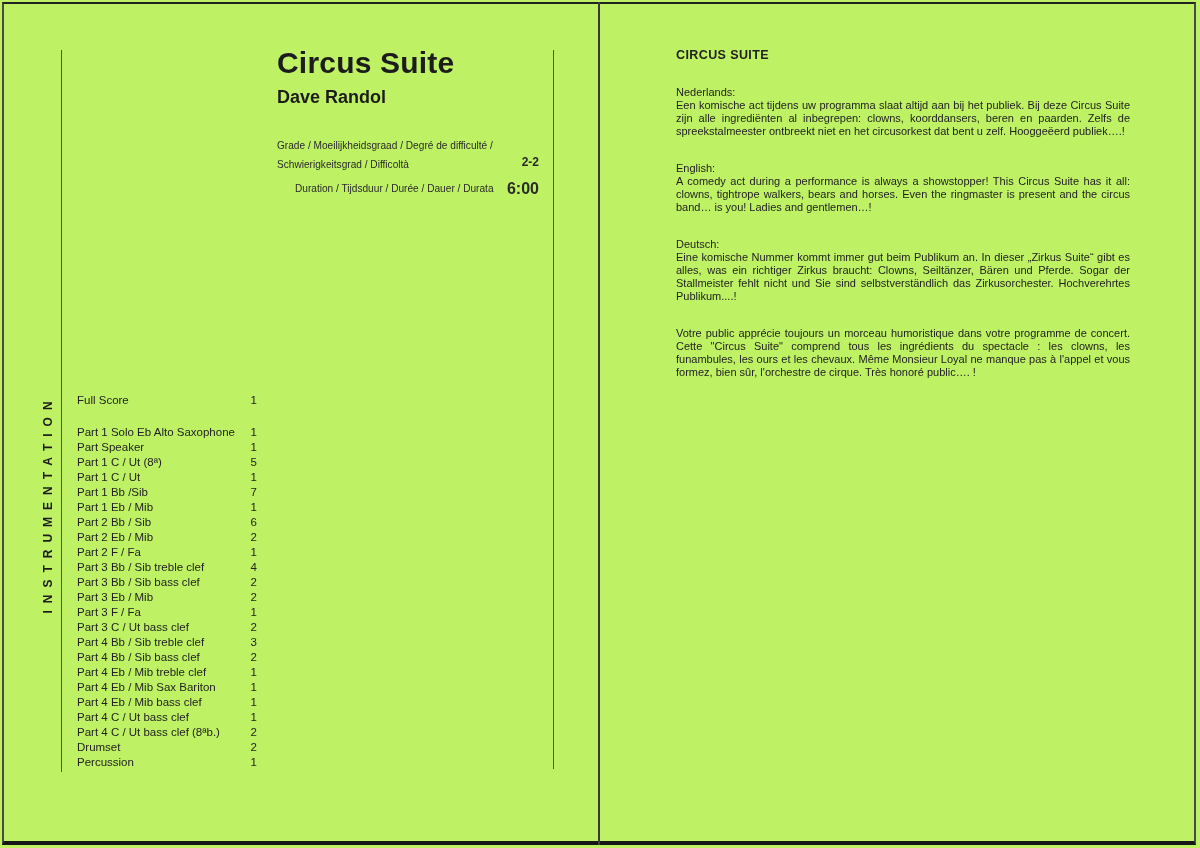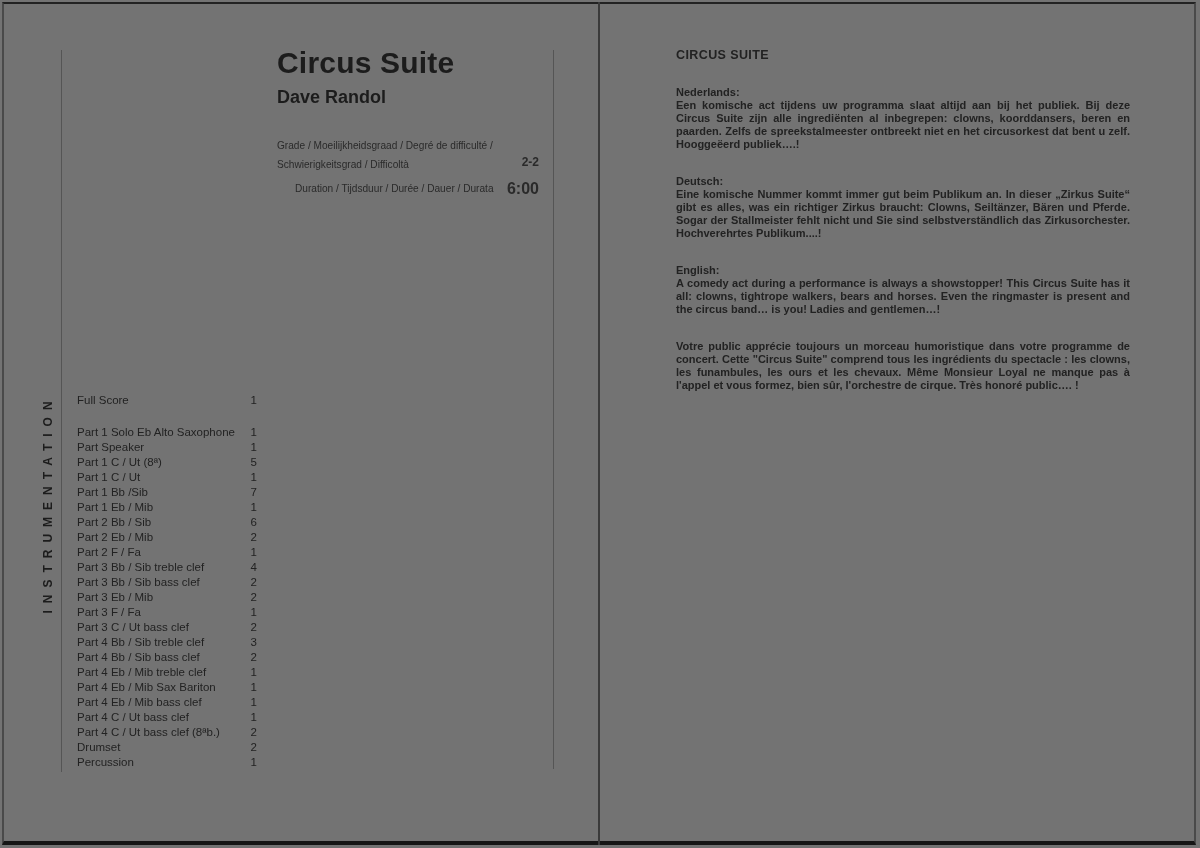--- a/index.html
+++ b/index.html
@@ -5,21 +5,21 @@
   html, body {
     margin: 0; padding: 0;
     background: #ffffff;
     font-family: "Liberation Sans", sans-serif;
     color: #1c1c1c;
     -webkit-font-smoothing: antialiased;
   }
   #canvas {
     position: relative;
     width: 1200px; height: 848px;
-    background: #737373;
+    background: #bef264;
     overflow: hidden;
   }
   
   .sheet-border {
     position: absolute;
     left: 2px; top: 2px; right: 4px; bottom: 3px;
     border-top: 2px solid #222;
     border-left: 2px solid #4a4a4a;
     border-right: 2px solid #4a4a4a;
     border-bottom: 4px solid #161616;
@@ -125,21 +125,21 @@
     position: absolute;
     left: 676px; top: 48px; width: 454px;
     color: #222;
   }
   .notes-heading {
     font-size: 12.5px;
     font-weight: bold;
     letter-spacing: 0.4px;
     margin-bottom: 13px;
   }
-  .lang-section { margin-top: 24px; font-weight: bold; }
+  .lang-section { margin-top: 24px; }
   .lang-label {
     font-size: 11px;
     line-height: 13px;
   }
   .lang-text {
     font-size: 11px;
     line-height: 13px;
     text-align: justify;
   }
 </style>
@@ -303,27 +303,27 @@
     <div class="notes-block">
       <div class="notes-heading">CIRCUS SUITE</div>
       <div>
 
           <div class="lang-section">
             <div class="lang-label">Nederlands:</div>
             <div class="lang-text">Een komische act tijdens uw programma slaat altijd aan bij het publiek. Bij deze Circus Suite zijn alle ingrediënten al inbegrepen: clowns, koorddansers, beren en paarden. Zelfs de spreekstalmeester ontbreekt niet en het circusorkest dat bent u zelf. Hooggeëerd publiek….!</div>
           </div>
 
           <div class="lang-section">
+            <div class="lang-label">English:</div>
+            <div class="lang-text">A comedy act during a performance is always a showstopper! This Circus Suite has it all: clowns, tightrope walkers, bears and horses. Even the ringmaster is present and the circus band… is you! Ladies and gentlemen…!</div>
+          </div>
+
+          <div class="lang-section">
             <div class="lang-label">Deutsch:</div>
             <div class="lang-text">Eine komische Nummer kommt immer gut beim Publikum an. In dieser „Zirkus Suite“ gibt es alles, was ein richtiger Zirkus braucht: Clowns, Seiltänzer, Bären und Pferde. Sogar der Stallmeister fehlt nicht und Sie sind selbstverständlich das Zirkusorchester. Hochverehrtes Publikum....!</div>
-          </div>
-
-          <div class="lang-section">
-            <div class="lang-label">English:</div>
-            <div class="lang-text">A comedy act during a performance is always a showstopper! This Circus Suite has it all: clowns, tightrope walkers, bears and horses. Even the ringmaster is present and the circus band… is you! Ladies and gentlemen…!</div>
           </div>
 
           <div class="lang-section">
             <div class="lang-text">Votre public apprécie toujours un morceau humoristique dans votre programme de concert. Cette "Circus Suite" comprend tous les ingrédients du spectacle : les clowns, les funambules, les ours et les chevaux. Même Monsieur Loyal ne manque pas à l'appel et vous formez, bien sûr, l'orchestre de cirque. Très honoré  public…. !</div>
           </div>
         </div>
     </div>
   </div>
 
 </div>

